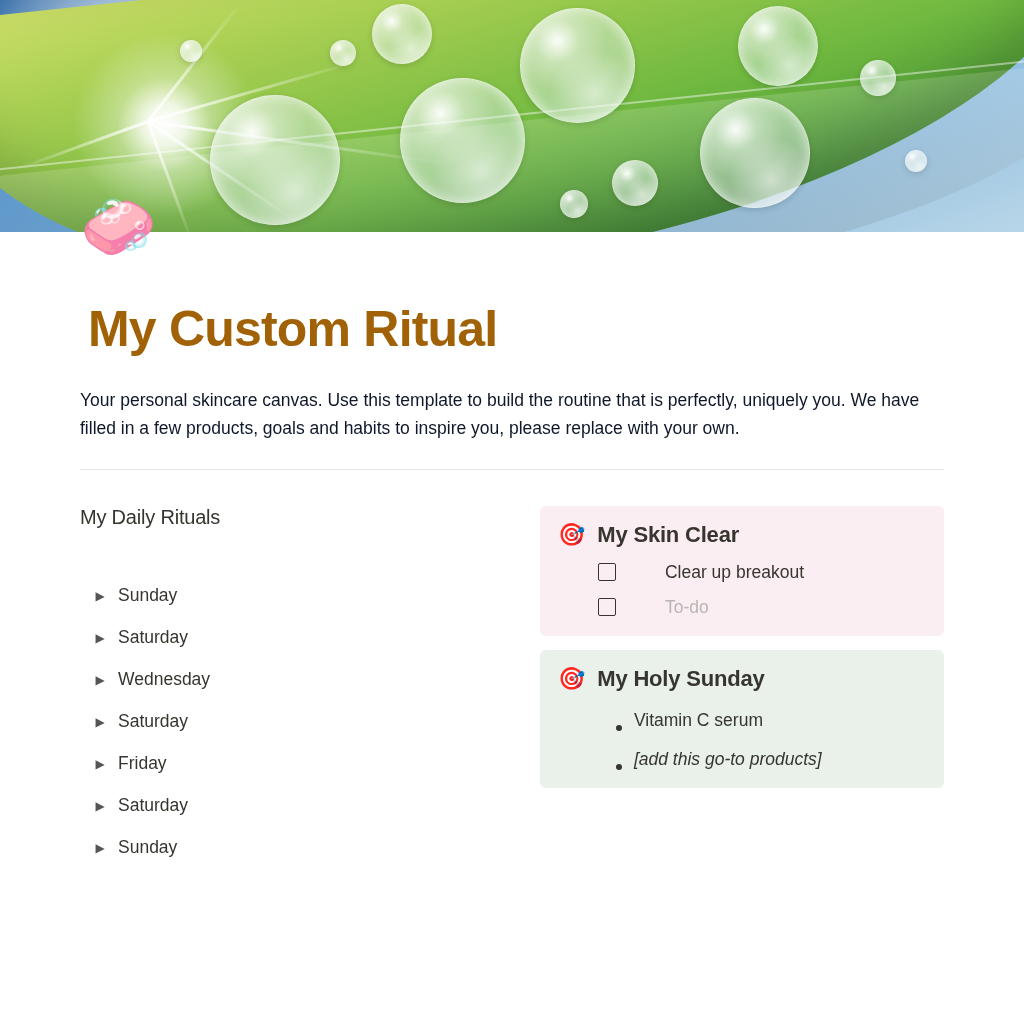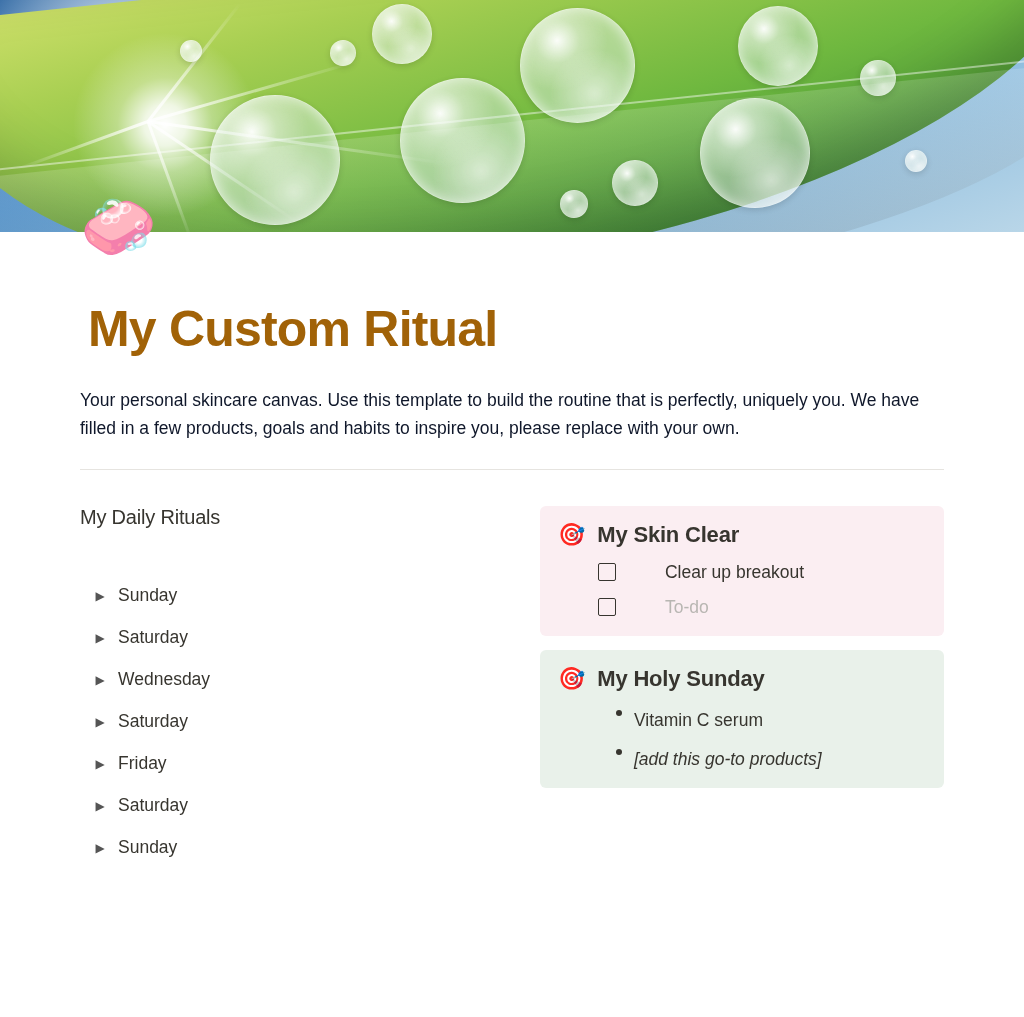--- a/index.html
+++ b/index.html
@@ -182,21 +182,21 @@
     border: 1.8px solid #37352f;
     border-radius: 2px;
     background: transparent;
     flex: none;
   }
   .todo-label { font-size: 17.5px; color: #37352f; margin-left: 37px; }
   .todo-label.placeholder { color: #b8b6b2; }
 
   .bullet-row {
     display: flex;
-    align-items: flex-start;
+    align-items: flex-end;
     gap: 12px;
     margin-top: 18px;
     padding-left: 58px;
   }
   .bullet-dot {
     width: 6px; height: 6px; border-radius: 50%;
     background: #37352f; flex: none;
   }
   .bullet-label { font-size: 17.5px; color: #37352f; }
   .bullet-label.italic { font-style: italic; }

